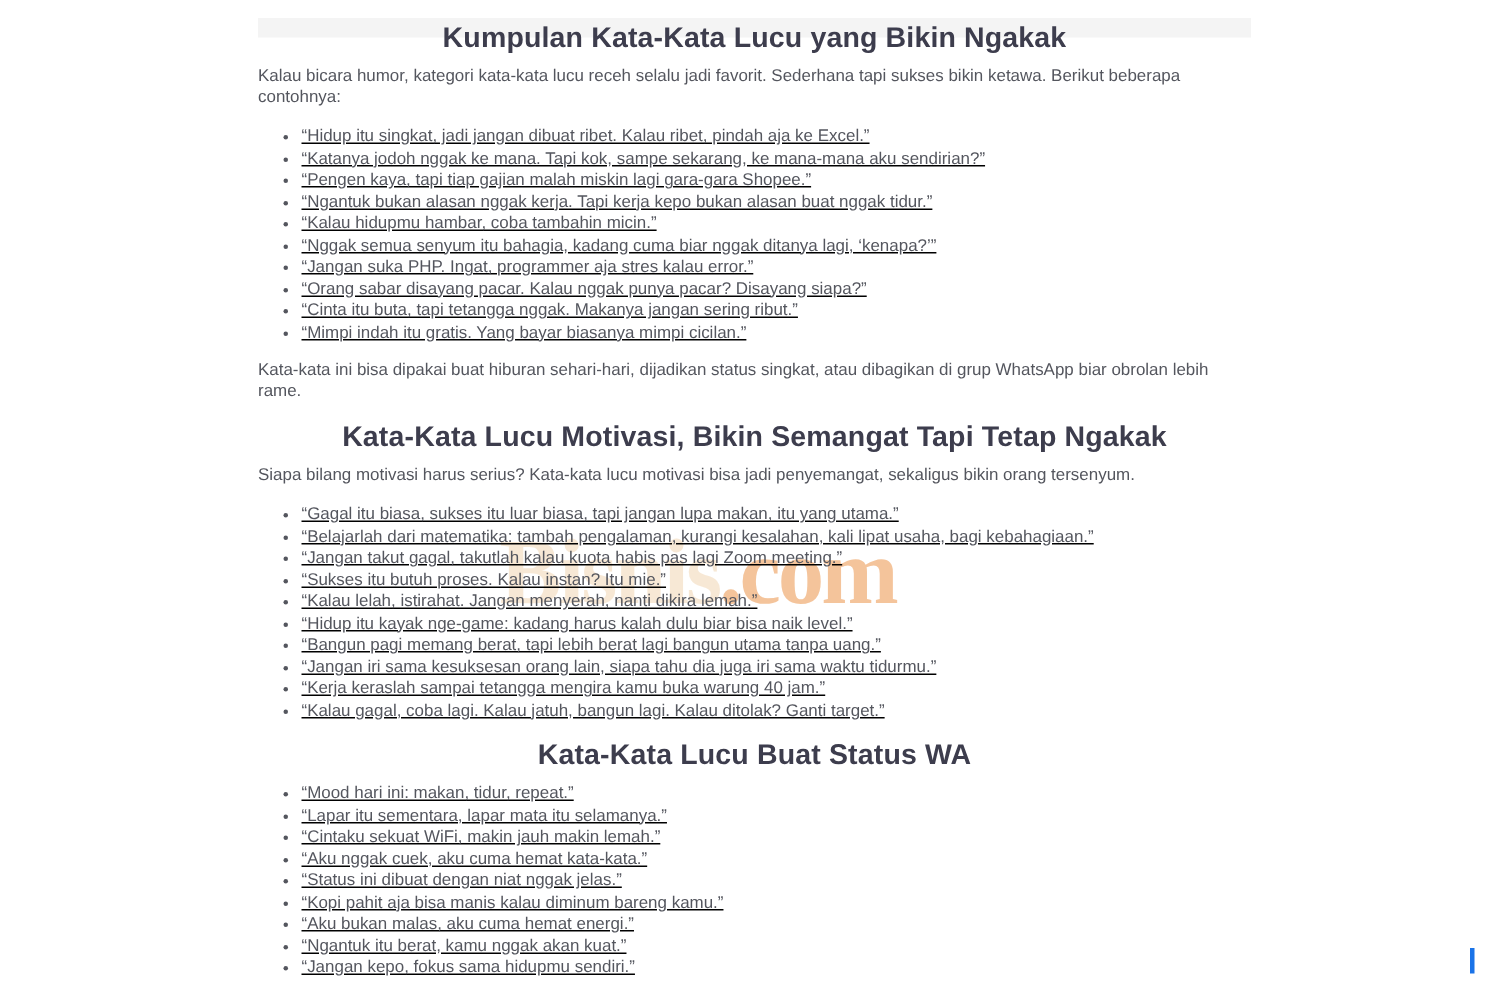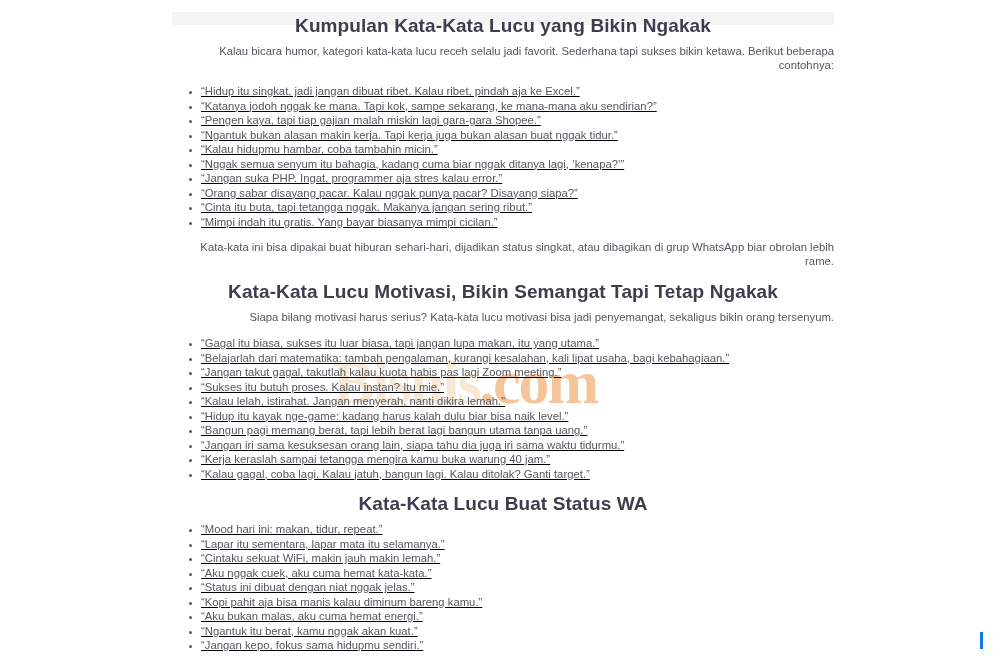--- a/index.html
+++ b/index.html
@@ -51,21 +51,20 @@
     letter-spacing: 0.1px;
     margin: 0 0 6px 0;
     text-align: center;
   }
 
   p.para {
     font-size: 11.3px;
     line-height: 14px;
     color: #54565e;
     margin: 0 0 12px 0;
-    text-align: right;
   }
 
   ul.quote-list {
     margin: 2px 0 11px 0;
     padding-left: 29px;
     list-style: disc;
     text-decoration: underline;
   }
   ul.quote-list li {
     font-size: 11.3px;
@@ -89,21 +88,21 @@
 
 <div class="content">
 
   <section>
     <h2 class="section-heading">Kumpulan Kata-Kata Lucu yang Bikin Ngakak</h2>
     <p class="para">Kalau bicara humor, kategori kata-kata lucu receh selalu jadi favorit. Sederhana tapi sukses bikin ketawa. Berikut beberapa contohnya:</p>
     <ul class="quote-list">
       <li>“Hidup itu singkat, jadi jangan dibuat ribet. Kalau ribet, pindah aja ke Excel.”</li>
       <li>“Katanya jodoh nggak ke mana. Tapi kok, sampe sekarang, ke mana-mana aku sendirian?”</li>
       <li>“Pengen kaya, tapi tiap gajian malah miskin lagi gara-gara Shopee.”</li>
-      <li>“Ngantuk bukan alasan makin kerja. Tapi kerja juga bukan alasan buat nggak tidur.”</li>
+      <li>“Ngantuk bukan alasan nggak kerja. Tapi kerja kepo bukan alasan buat nggak tidur.”</li>
       <li>“Kalau hidupmu hambar, coba tambahin micin.”</li>
       <li>“Nggak semua senyum itu bahagia, kadang cuma biar nggak ditanya lagi, ‘kenapa?’”</li>
       <li>“Jangan suka PHP. Ingat, programmer aja stres kalau error.”</li>
       <li>“Orang sabar disayang pacar. Kalau nggak punya pacar? Disayang siapa?”</li>
       <li>“Cinta itu buta, tapi tetangga nggak. Makanya jangan sering ribut.”</li>
       <li>“Mimpi indah itu gratis. Yang bayar biasanya mimpi cicilan.”</li>
     </ul>
     <p class="para">Kata-kata ini bisa dipakai buat hiburan sehari-hari, dijadikan status singkat, atau dibagikan di grup WhatsApp biar obrolan lebih rame.</p>
   </section>
 

